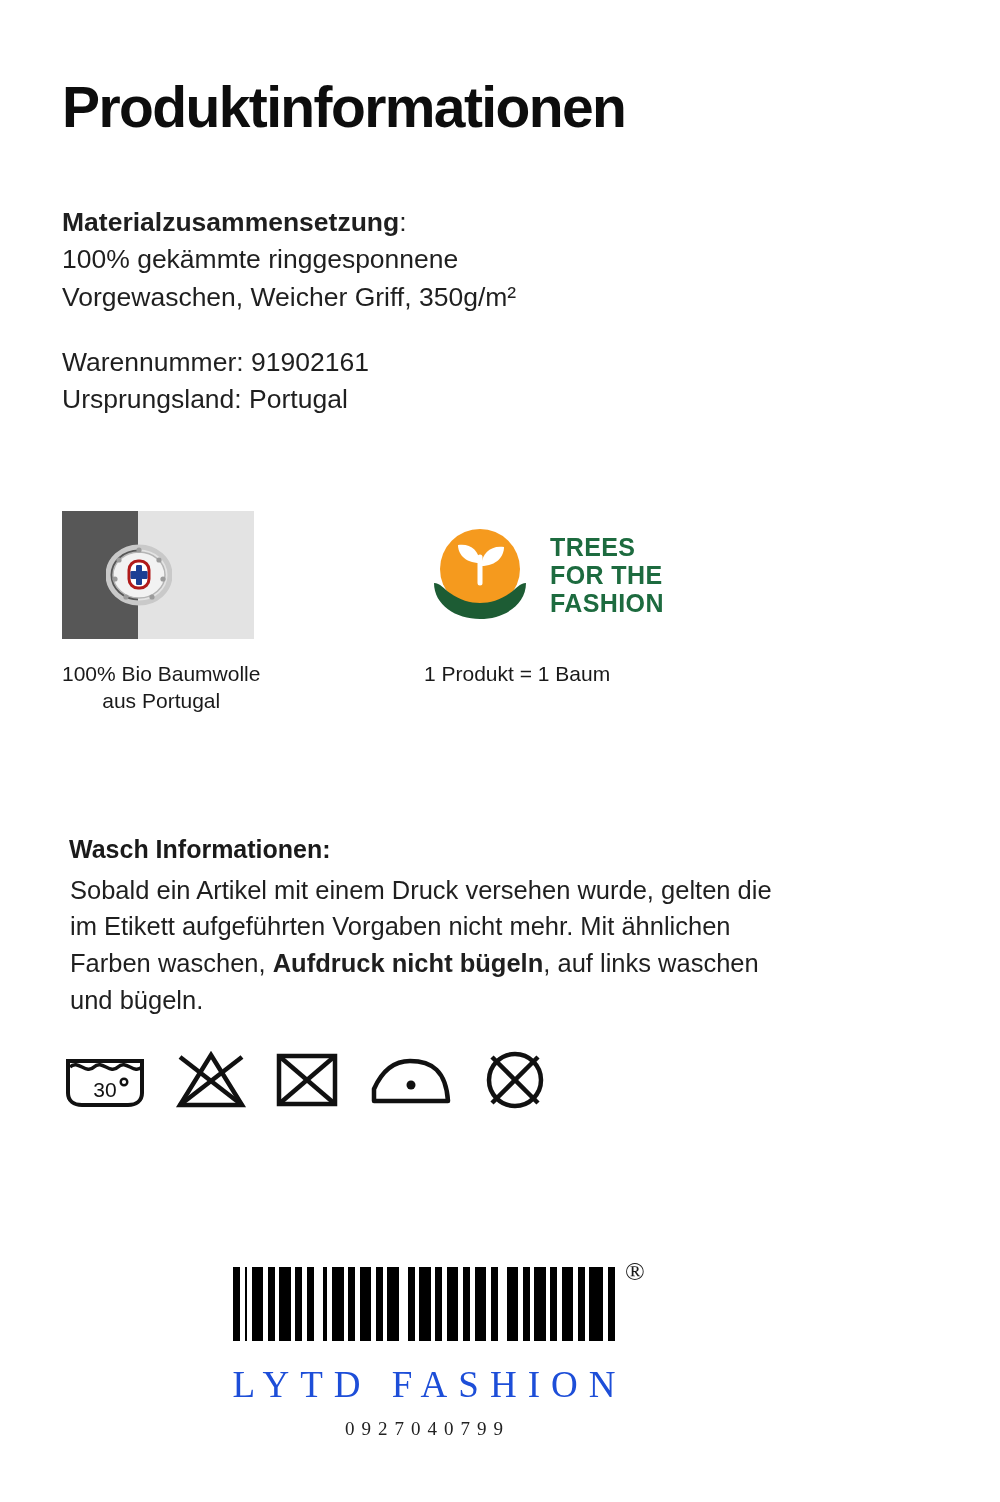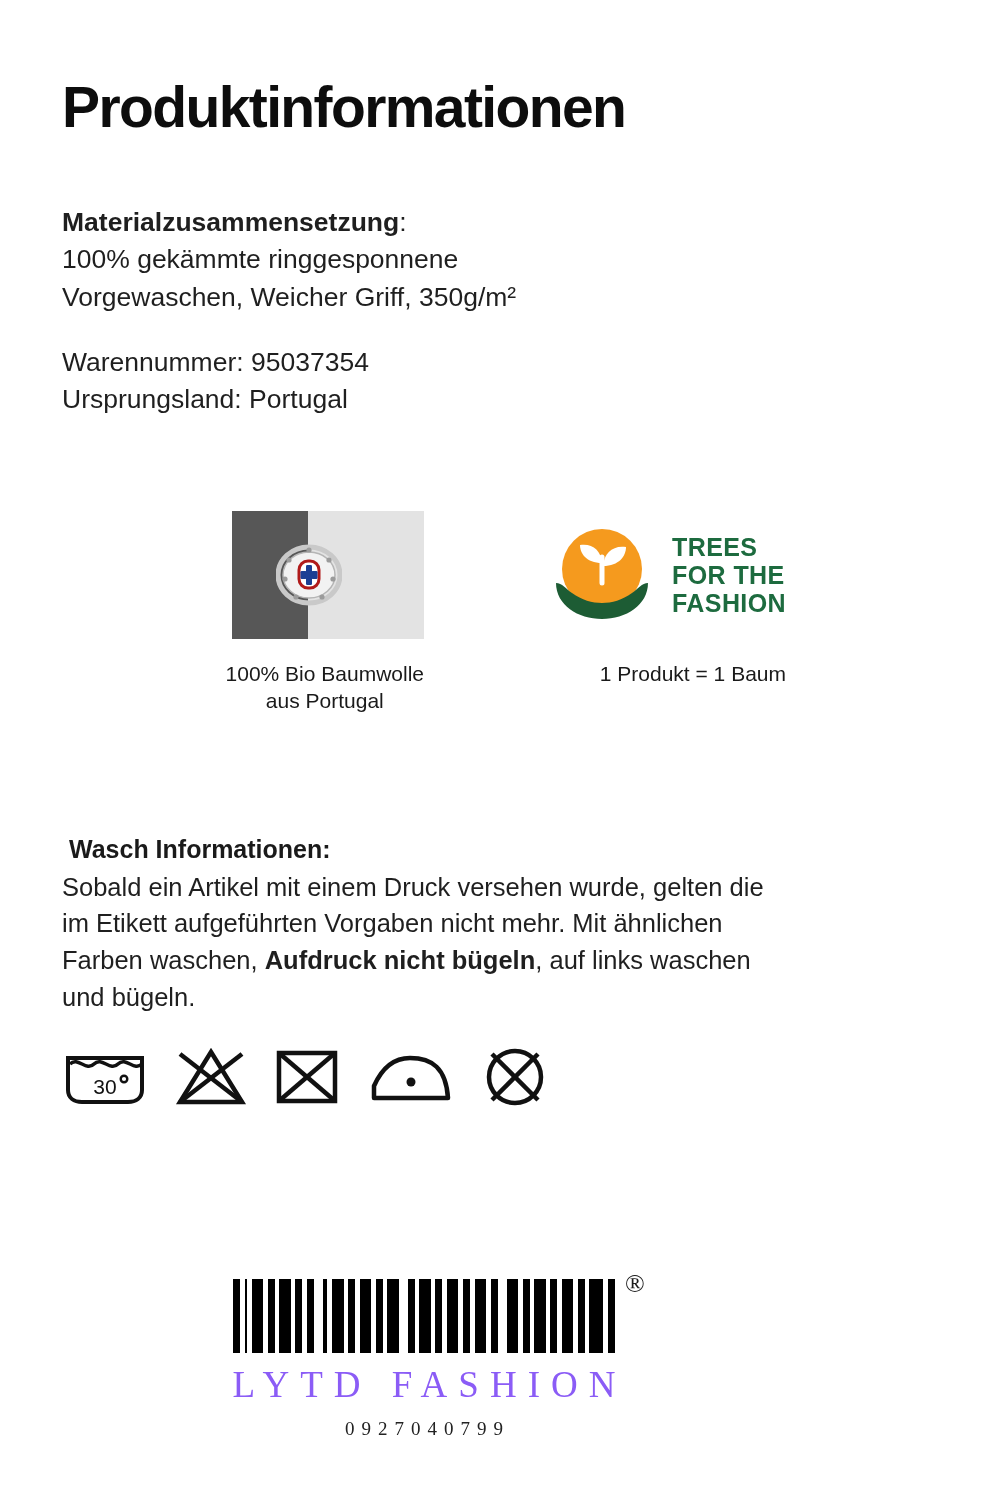--- a/index.html
+++ b/index.html
@@ -58,21 +58,21 @@
 
   
   .badges {
     margin-top: 92px;
     display: flex;
     align-items: flex-start;
   }
   .badge {
     display: flex;
     flex-direction: column;
-    align-items: flex-end;
+    align-items: flex-start;
   }
   .badge-portugal {
     width: 430px;
   }
   .badge-trees {
     width: 430px;
   }
   .flag {
     width: 192px;
     height: 128px;
@@ -133,21 +133,21 @@
   .wash-heading {
     font-size: 25px;
     font-weight: 700;
     margin: 0 0 5px 7px;
     color: #1a1a1a;
   }
   .wash-text {
     font-size: 25.5px;
     line-height: 1.44;
     color: #1f1f1f;
-    margin: 0;
+    margin: 8px;
     max-width: 880px;
   }
   .wash-text b { font-weight: 700; }
 
   .wash-symbols {
     margin-top: 30px;
     display: flex;
     align-items: center;
     gap: 26px;
   }
@@ -173,25 +173,25 @@
   }
   .bar { background: #000; }
   .reg-mark {
     position: absolute;
     right: -30px;
     top: -10px;
     font-size: 26px;
     font-family: "Liberation Serif", serif;
   }
   .brand-name {
-    margin-top: 6px;
+    margin-top: 18px;
     font-family: "Liberation Serif", serif;
     font-size: 37px;
     letter-spacing: 11px;
-    color: #8b5cf6;
+    color: #1d4ed8;
     text-indent: 11px;
   }
   .brand-number {
     margin-top: 12px;
     font-family: "Liberation Serif", serif;
     font-size: 19px;
     letter-spacing: 7px;
     color: #222;
     text-indent: 7px;
   }
@@ -201,21 +201,21 @@
 
 <div class="page">
 
   <h1 class="page-title">Produktinformationen</h1>
 
   <div class="material-block">
     <span class="material-heading">Materialzusammensetzung</span><span class="material-heading-colon">:</span>
     <span class="material-line">100% gekämmte ringgesponnene</span>
     <span class="material-line">Vorgewaschen, Weicher Griff, 350g/m²</span>
     <div class="block-gap"></div>
-    <span class="material-line">Warennummer: 95037354</span>
+    <span class="material-line">Warennummer: 91902161</span>
     <span class="material-line">Ursprungsland: Portugal</span>
   </div>
 
   <div class="badges">
 
     <div class="badge badge-portugal">
       <div class="flag">
         <div class="green"></div>
         <div class="red"></div>
         <svg class="arms" viewBox="0 0 66 72">

